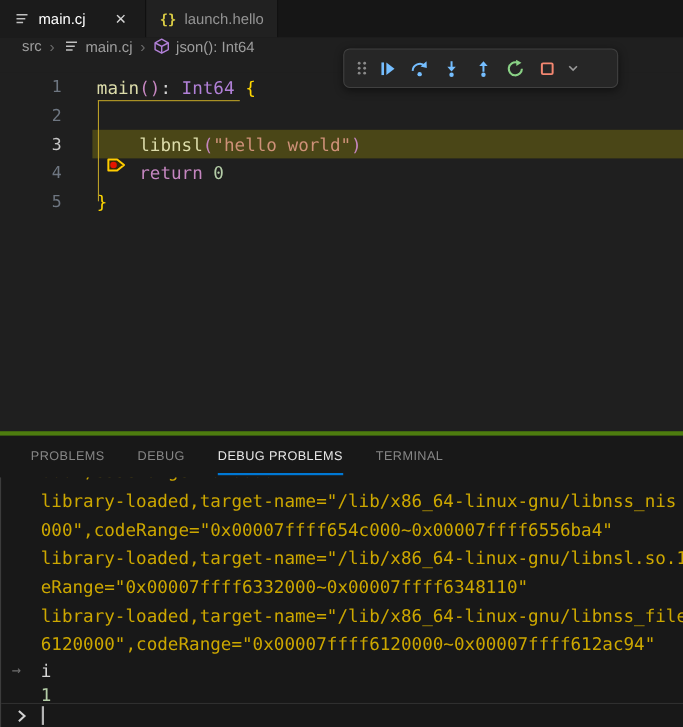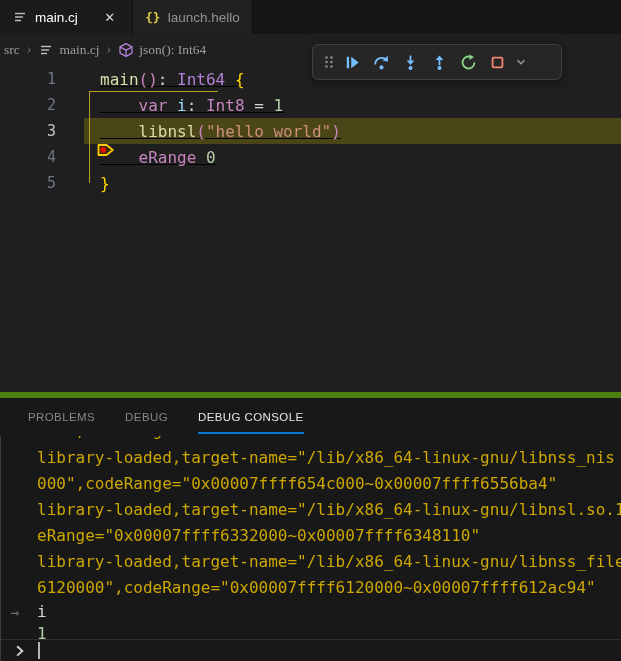--- a/index.html
+++ b/index.html
@@ -13,53 +13,53 @@
          border-right:1px solid #0e0e0e; cursor:pointer; }
   .tab.active { background:#1b1b1b; color:#ffffff; }
   .tab.inactive { background:#212121; color:#949494; }
   .tab .ficon { display:inline-flex; width:16px; height:16px; margin-right:7px; align-items:center; justify-content:center; }
   .braces { color:#dbcd45; font-family:"DejaVu Sans Mono", monospace; font-size:12.5px; font-weight:bold; }
   .tab-close { margin-left:22px; color:#d6d6d6; font-size:13px; width:20px; height:20px;
                display:flex; align-items:center; justify-content:center; border-radius:4px; }
 
   
   .breadcrumbs { position:absolute; top:34px; left:0; right:0; height:32px; background:#1f1f1f;
-                 display:flex; align-items:center; padding-left:4px; font-size:13.5px; color:#9d9d9d;font-family:Liberation Serif, serif; }
+                 display:flex; align-items:flex-start; padding-left:20px; font-size:13.5px; color:#9d9d9d; }
   .crumb { display:flex; align-items:center; cursor:pointer; }
   .crumb .cicon { display:inline-flex; width:16px; height:16px; margin-right:5px; }
   .crumb-sep { color:#6a6a6a; margin:0 7px; font-size:14px; }
 
   
   .editor { position:absolute; top:66px; left:0; right:0; height:326px; background:#1f1f1f;
             font-family:"DejaVu Sans Mono", monospace; font-size:16px; }
   .code-line { position:relative; height:26px; display:flex; align-items:center; white-space:pre; }
   .code-line .glyph { width:26px; height:26px; position:relative; z-index:2; flex:0 0 26px; }
   .code-line .ln { width:30px; flex:0 0 30px; text-align:right; color:#6e7681; font-size:15px; position:relative; z-index:2; }
   .code-line.current .ln { color:#c6c6c6; }
-  .code-line .code { margin-left:44px; position:relative; z-index:2;text-decoration:underline; }
+  .code-line .code { margin-left:32px; position:relative; z-index:2; }
   .code-line.current::before { content:""; position:absolute; left:84px; right:0; top:0; bottom:0; background:#4a4617; z-index:1; }
   .guide-h { position:absolute; left:89px; top:25px; width:129px; height:1px; background:#b99e26; z-index:3; }
   .guide-v { position:absolute; left:89px; top:25px; width:1px; height:92px; background:#b99e26; z-index:3; }
   .bp-arrow { position:absolute; left:1px; top:5px; }
 
   .c-plain{color:#d4d4d4} .c-fn{color:#dcdcaa} .c-kw{color:#c586c0} .c-var{color:#9cdcfe}
   .c-type{color:#b180d7} .c-type2{color:#c586c0} .c-num{color:#b5cea8} .c-str{color:#ce9178}
   .c-paren{color:#c586c0} .c-gold{color:#ffd700}
 
   
   .dbg-toolbar { position:absolute; top:44px; left:312px; width:250px; height:36px; background:#262626;
                  border:1px solid #404040; border-radius:6px; box-shadow:0 2px 8px rgba(0,0,0,.45);
                  display:flex; align-items:center; padding:0 7px; z-index:10; }
   .dbg-btn { width:29px; height:28px; display:flex; align-items:center; justify-content:center;
              border-radius:4px; cursor:pointer; }
   .dbg-btn.grip { width:18px; cursor:grab; }
   .dbg-btn.more { width:18px; }
 
   
-  .panel { position:absolute; top:392px; left:0; right:0; bottom:0; background:#181818; border-top:6px solid #4d7c0f; }
+  .panel { position:absolute; top:392px; left:0; right:0; bottom:0; background:#181818; border-top:4px solid #4d7c0f; }
   .ptabs { display:flex; align-items:center; height:38px; padding-left:28px; gap:30px; }
   .ptab { position:relative; font-size:11.5px; letter-spacing:.4px; color:#868686; cursor:pointer; height:100%;
           display:flex; align-items:center; }
   .ptab.active { color:#e7e7e7; }
   .ptab.active::after { content:""; position:absolute; left:0; right:0; bottom:2px; height:2px; background:#0078d4; }
 
   .console { position:absolute; top:38px; left:0; right:0; bottom:0; border-left:1px solid #3c3c3c;
              font-family:"DejaVu Sans Mono", monospace; font-size:16px; color:#cca700; overflow:hidden; cursor:text; }
   .clip-row { height:9px; overflow:hidden; padding-left:36px; white-space:pre; }
   .clip-row span { display:block; margin-top:-18px; line-height:26px; }
@@ -193,54 +193,54 @@
 
     <div class="code-line">
       <span class="glyph"></span>
       <span class="ln">1</span>
       <span class="code"><span class="c-fn">main</span><span class="c-paren">()</span><span class="c-plain">: </span><span class="c-type">Int64</span><span> </span><span class="c-gold">{</span></span>
     </div>
 
     <div class="code-line">
       <span class="glyph"></span>
       <span class="ln">2</span>
-      <span class="code"><span>    </span><span class="c-kw">var</span><span> </span><span class="c-var">i</span><span class="c-plain">: </span><span class="c-type2">Int8</span><span class="c-plain"> = </span><span class="c-num">1</span></span>
     </div>
 
     <div class="code-line current">
       <span class="glyph">
         <span class="bp-arrow">
           <svg width="18" height="16" viewBox="0 0 18 16">
               <path d="M1.5 3 H9.5 L15.8 8 L9.5 13 H1.5 Z" fill="#33290a" stroke="#ffcc00" stroke-width="1.8" stroke-linejoin="round"></path>
               <circle cx="6.2" cy="8" r="3" fill="#e51400"></circle>
             </svg>
         </span>
       </span>
       <span class="ln">3</span>
       <span class="code"><span>    </span><span class="c-fn">libnsl</span><span class="c-paren">(</span><span class="c-str">"hello world"</span><span class="c-paren">)</span></span>
     </div>
 
     <div class="code-line">
       <span class="glyph"></span>
       <span class="ln">4</span>
-      <span class="code"><span>    </span><span class="c-kw">eRange</span><span> </span><span class="c-num">0</span></span>
+      <span class="code"><span>    </span><span class="c-kw">return</span><span> </span><span class="c-num">0</span></span>
     </div>
 
     <div class="code-line">
       <span class="glyph"></span>
       <span class="ln">5</span>
       <span class="code"><span class="c-gold">}</span></span>
     </div>
   </div>
 
   <div class="panel">
     <div class="ptabs">
       <span class="ptab">PROBLEMS</span>
       <span class="ptab">DEBUG</span>
-      <span class="ptab active">DEBUG CONSOLE</span>
+      <span class="ptab active">DEBUG PROBLEMS</span>
+      <span class="ptab">TERMINAL</span>
     </div>
 
     <div class="console">
       <div class="clip-row"><span>000",codeRange="0x00007ffff</span></div>
       <div class="out-line">library-loaded,target-name="/lib/x86_64-linux-gnu/libnss_nis</div>
       <div class="out-line">000",codeRange="0x00007ffff654c000~0x00007ffff6556ba4"</div>
       <div class="out-line">library-loaded,target-name="/lib/x86_64-linux-gnu/libnsl.so.1</div>
       <div class="out-line">eRange="0x00007ffff6332000~0x00007ffff6348110"</div>
       <div class="out-line">library-loaded,target-name="/lib/x86_64-linux-gnu/libnss_file</div>
       <div class="out-line">6120000",codeRange="0x00007ffff6120000~0x00007ffff612ac94"</div>

